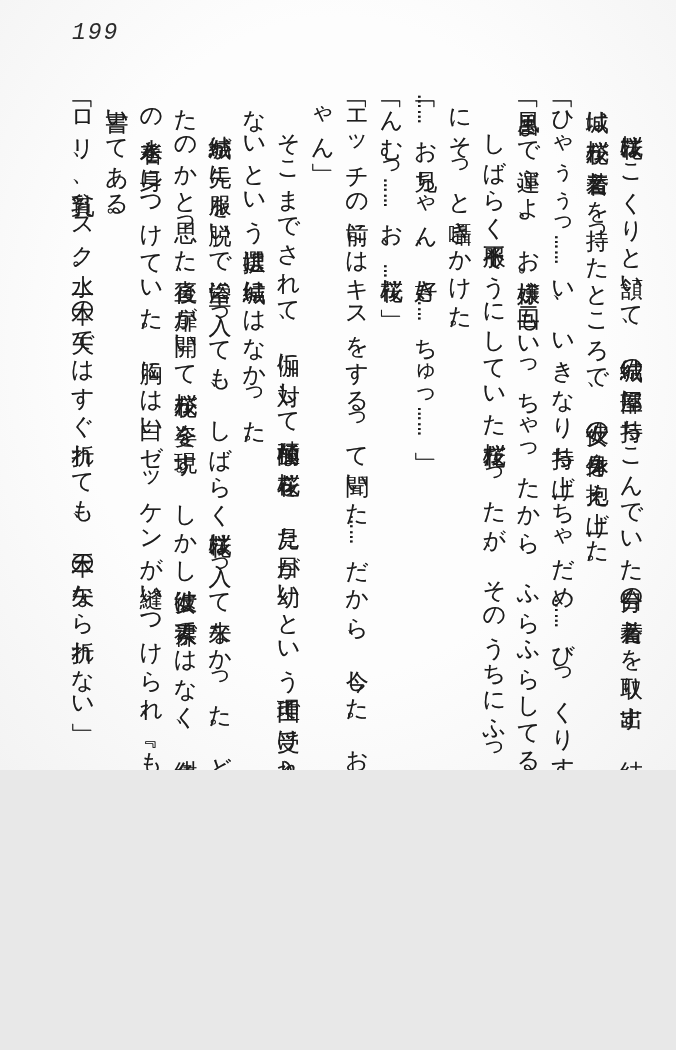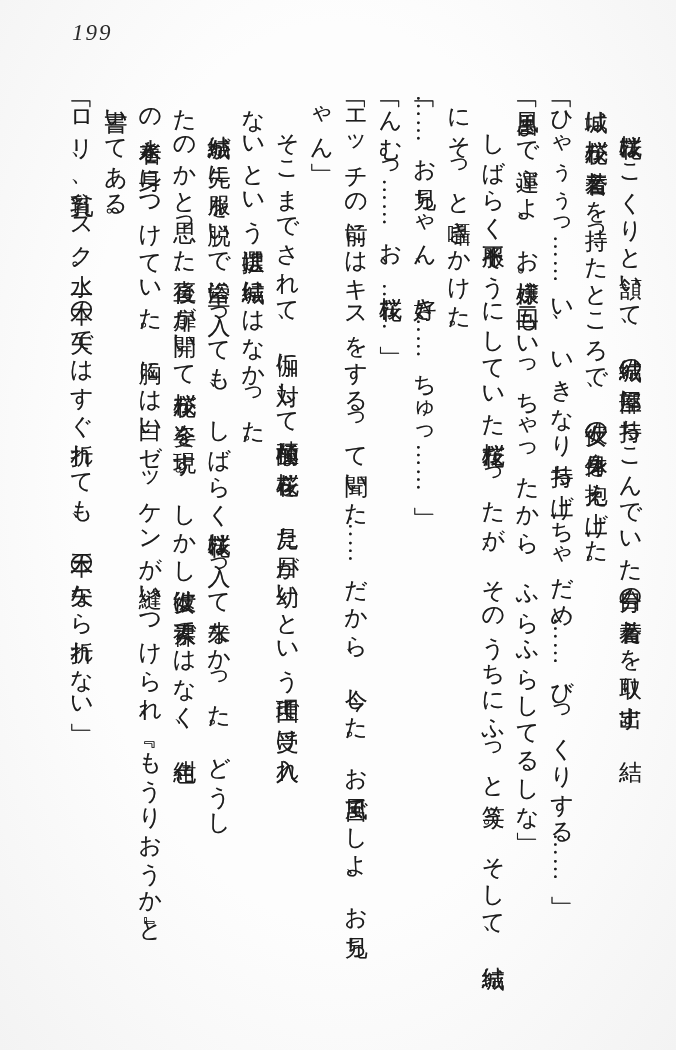--- a/index.html
+++ b/index.html
@@ -3,24 +3,24 @@
 <meta charset="utf-8">
 <style>
   html, body {
     margin: 0;
     padding: 0;
     background: #e8e8e8;
   }
   .page {
     position: relative;
     width: 676px;
-    height: 1050px;
+    height: 770px;
     background: radial-gradient(ellipse at 50% 45%, #fdfdfd 55%, #f3f3f3 100%);
     overflow: hidden;
-    font-family: Liberation Serif, serif;
+    font-family: Liberation Mono, monospace;
   }
   .page-number {
     position: absolute;
     left: 72px;
     top: 20px;
     font-size: 23px;
     font-style: italic;
     letter-spacing: 2px;
     color: #2b2b2b;
   }

